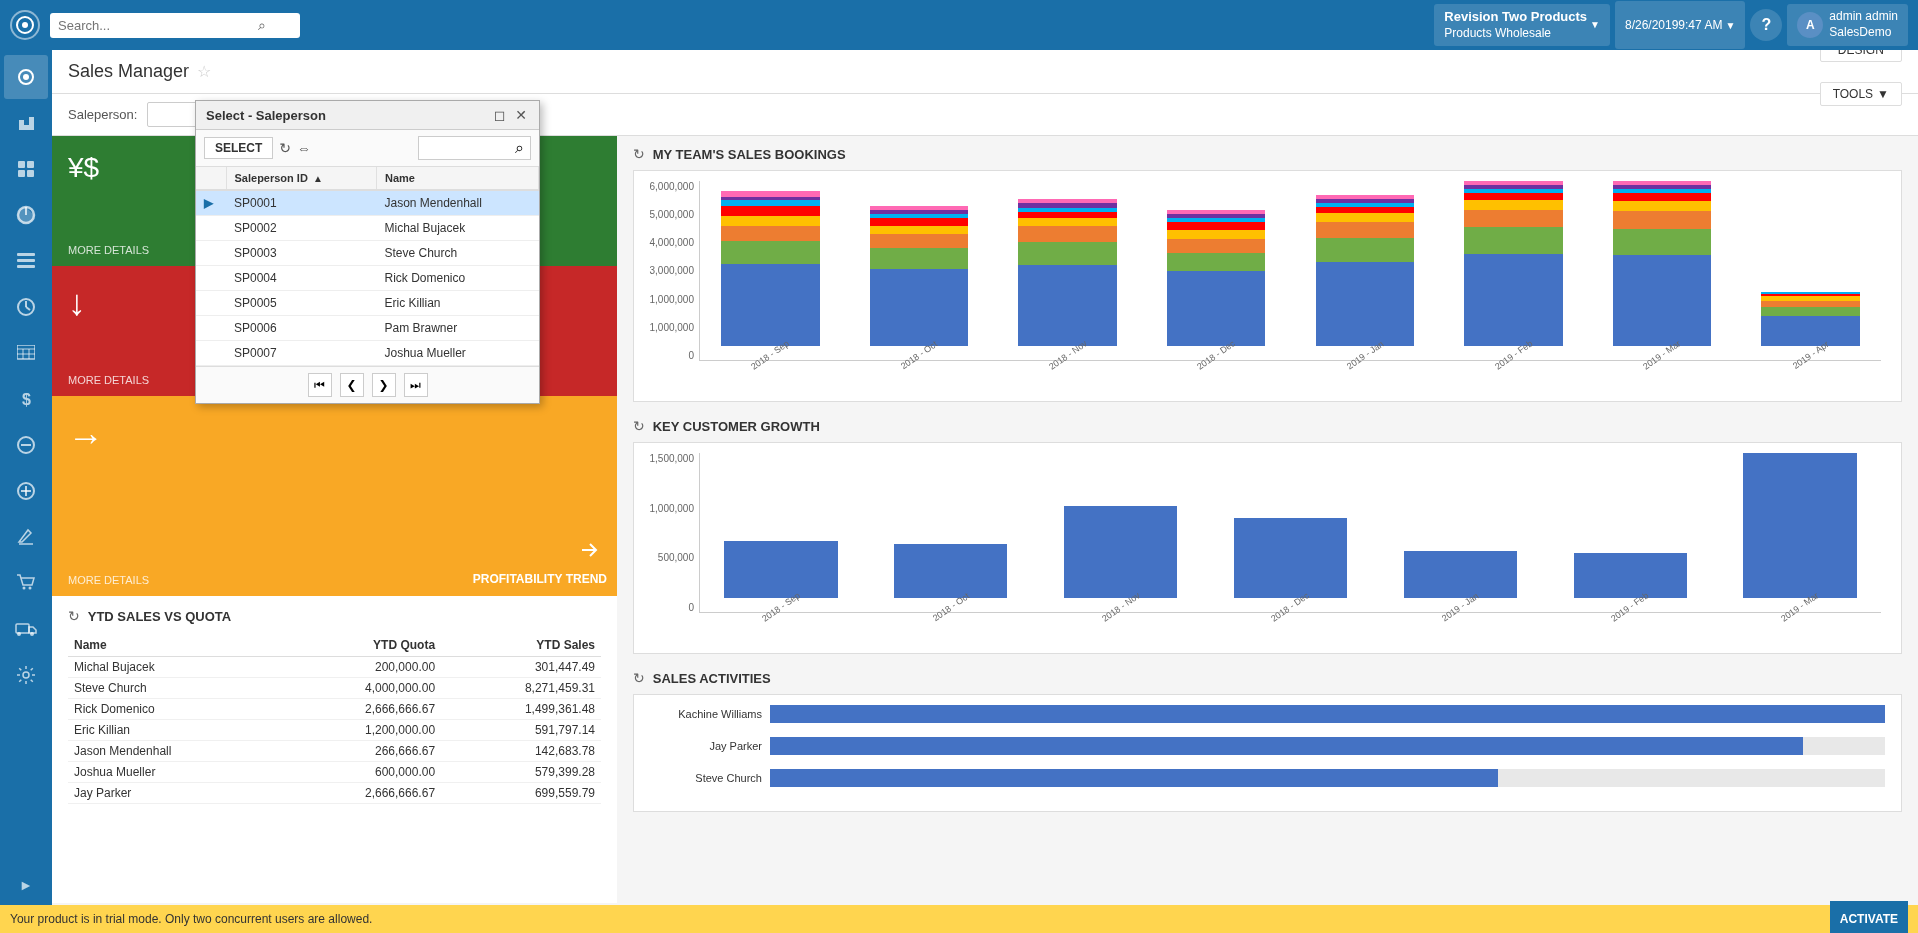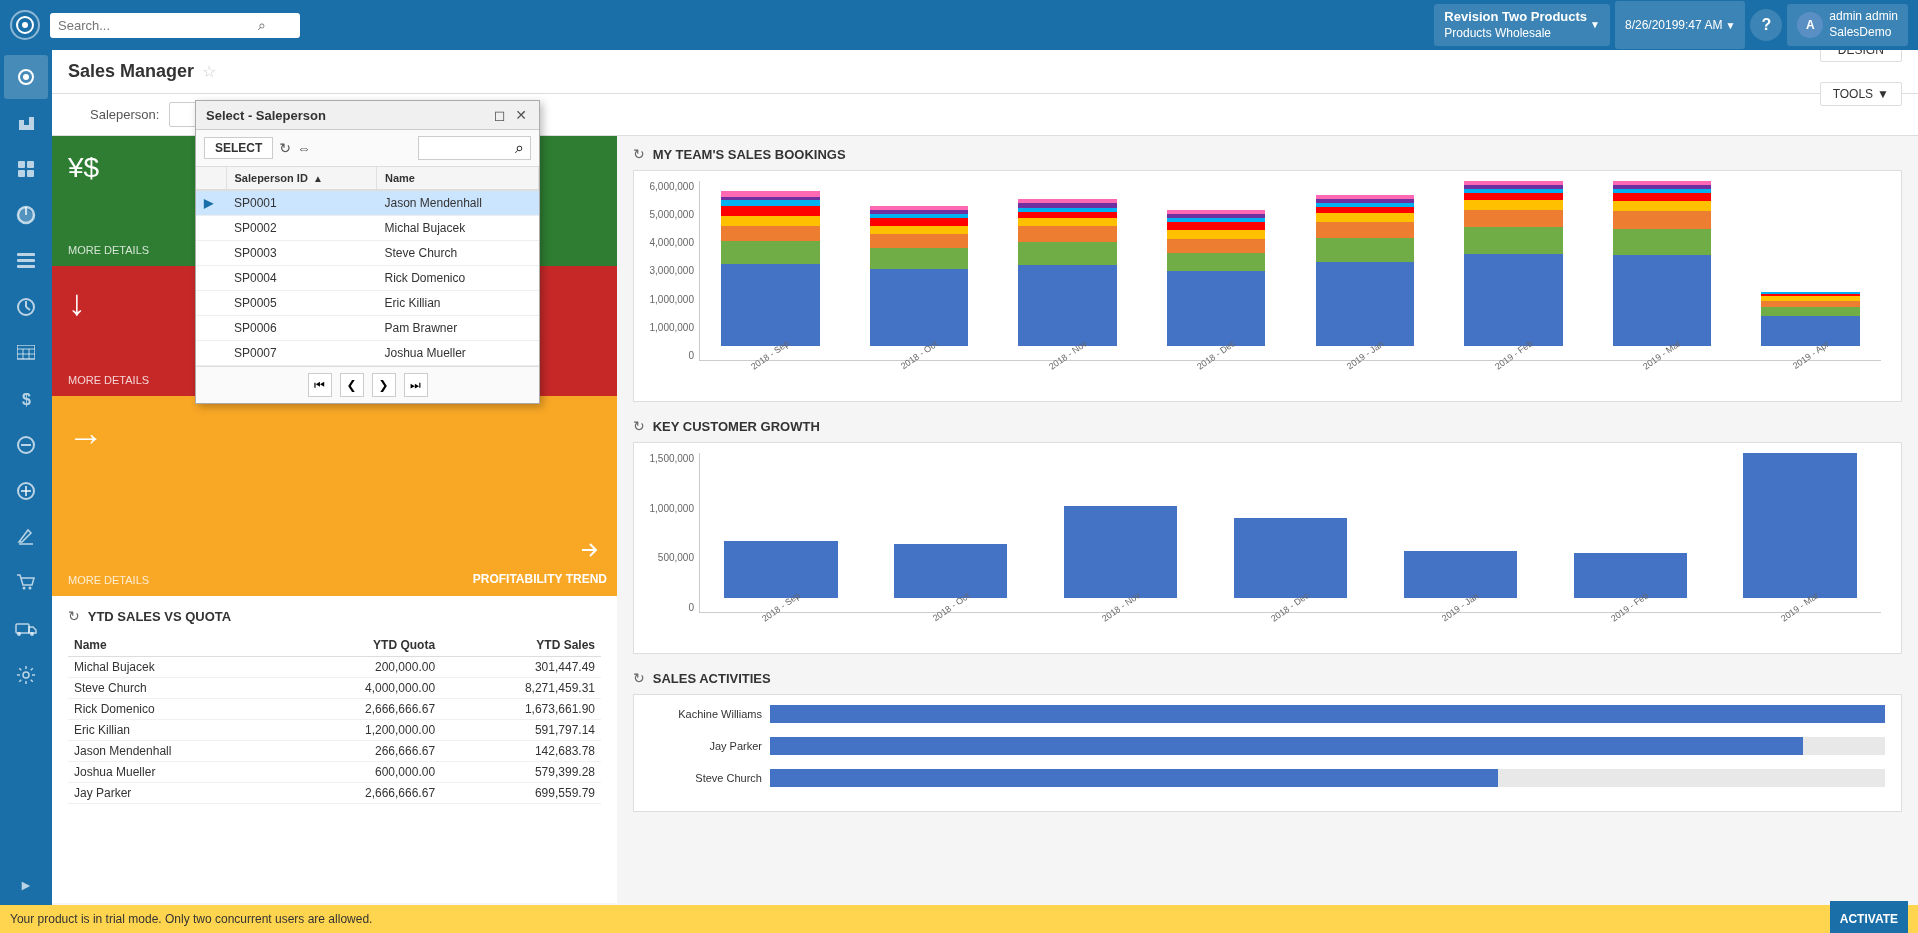--- a/index.html
+++ b/index.html
@@ -129,21 +129,21 @@
 
     
     .page-header {
       background: white;
       padding: 8px 16px;
       display: flex;
       align-items: center;
       border-bottom: 1px solid #ddd;
       height: 44px;
     }
-    .page-title { font-size: 18px; font-weight: bold; color: #333; margin-right: 8px; }
+    .page-title { font-size: 18px; font-weight: normal; color: #333; margin-right: 8px; }
     .page-star { color: #ccc; cursor: pointer; font-size: 16px; }
     .page-header-actions {
       margin-left: auto;
       display: flex; gap: 20px; flex-direction: column;
     }
     .header-btn {
       padding: 4px 12px;
       border: 1px solid #ddd;
       background: white;
       cursor: pointer;
@@ -157,21 +157,21 @@
 
     
     .filter-bar {
       padding: 8px 16px;
       display: flex;
       align-items: center;
       gap: 10px;
       background: white;
       border-bottom: 1px solid #ddd;
     }
-    .filter-label { font-size: 13px; color: #555; margin-left: 22px; }
+    .filter-label { font-size: 13px; color: #555; }
     .filter-input {
       border: 1px solid #ccc;
       padding: 4px 8px;
       font-size: 13px;
       width: 200px;
       border-radius: 2px;
     }
     .filter-search-icon { color: #666; }
 
     
@@ -709,21 +709,21 @@
                   <td class="right">301,447.49</td>
                 </tr>
                 <tr>
                   <td>Steve Church</td>
                   <td class="right">4,000,000.00</td>
                   <td class="right">8,271,459.31</td>
                 </tr>
                 <tr>
                   <td>Rick Domenico</td>
                   <td class="right">2,666,666.67</td>
-                  <td class="right">1,673,661.90</td>
+                  <td class="right">1,499,361.48</td>
                 </tr>
                 <tr>
                   <td>Eric Killian</td>
                   <td class="right">1,200,000.00</td>
                   <td class="right">591,797.14</td>
                 </tr>
                 <tr>
                   <td>Jason Mendenhall</td>
                   <td class="right">266,666.67</td>
                   <td class="right">142,683.78</td>

